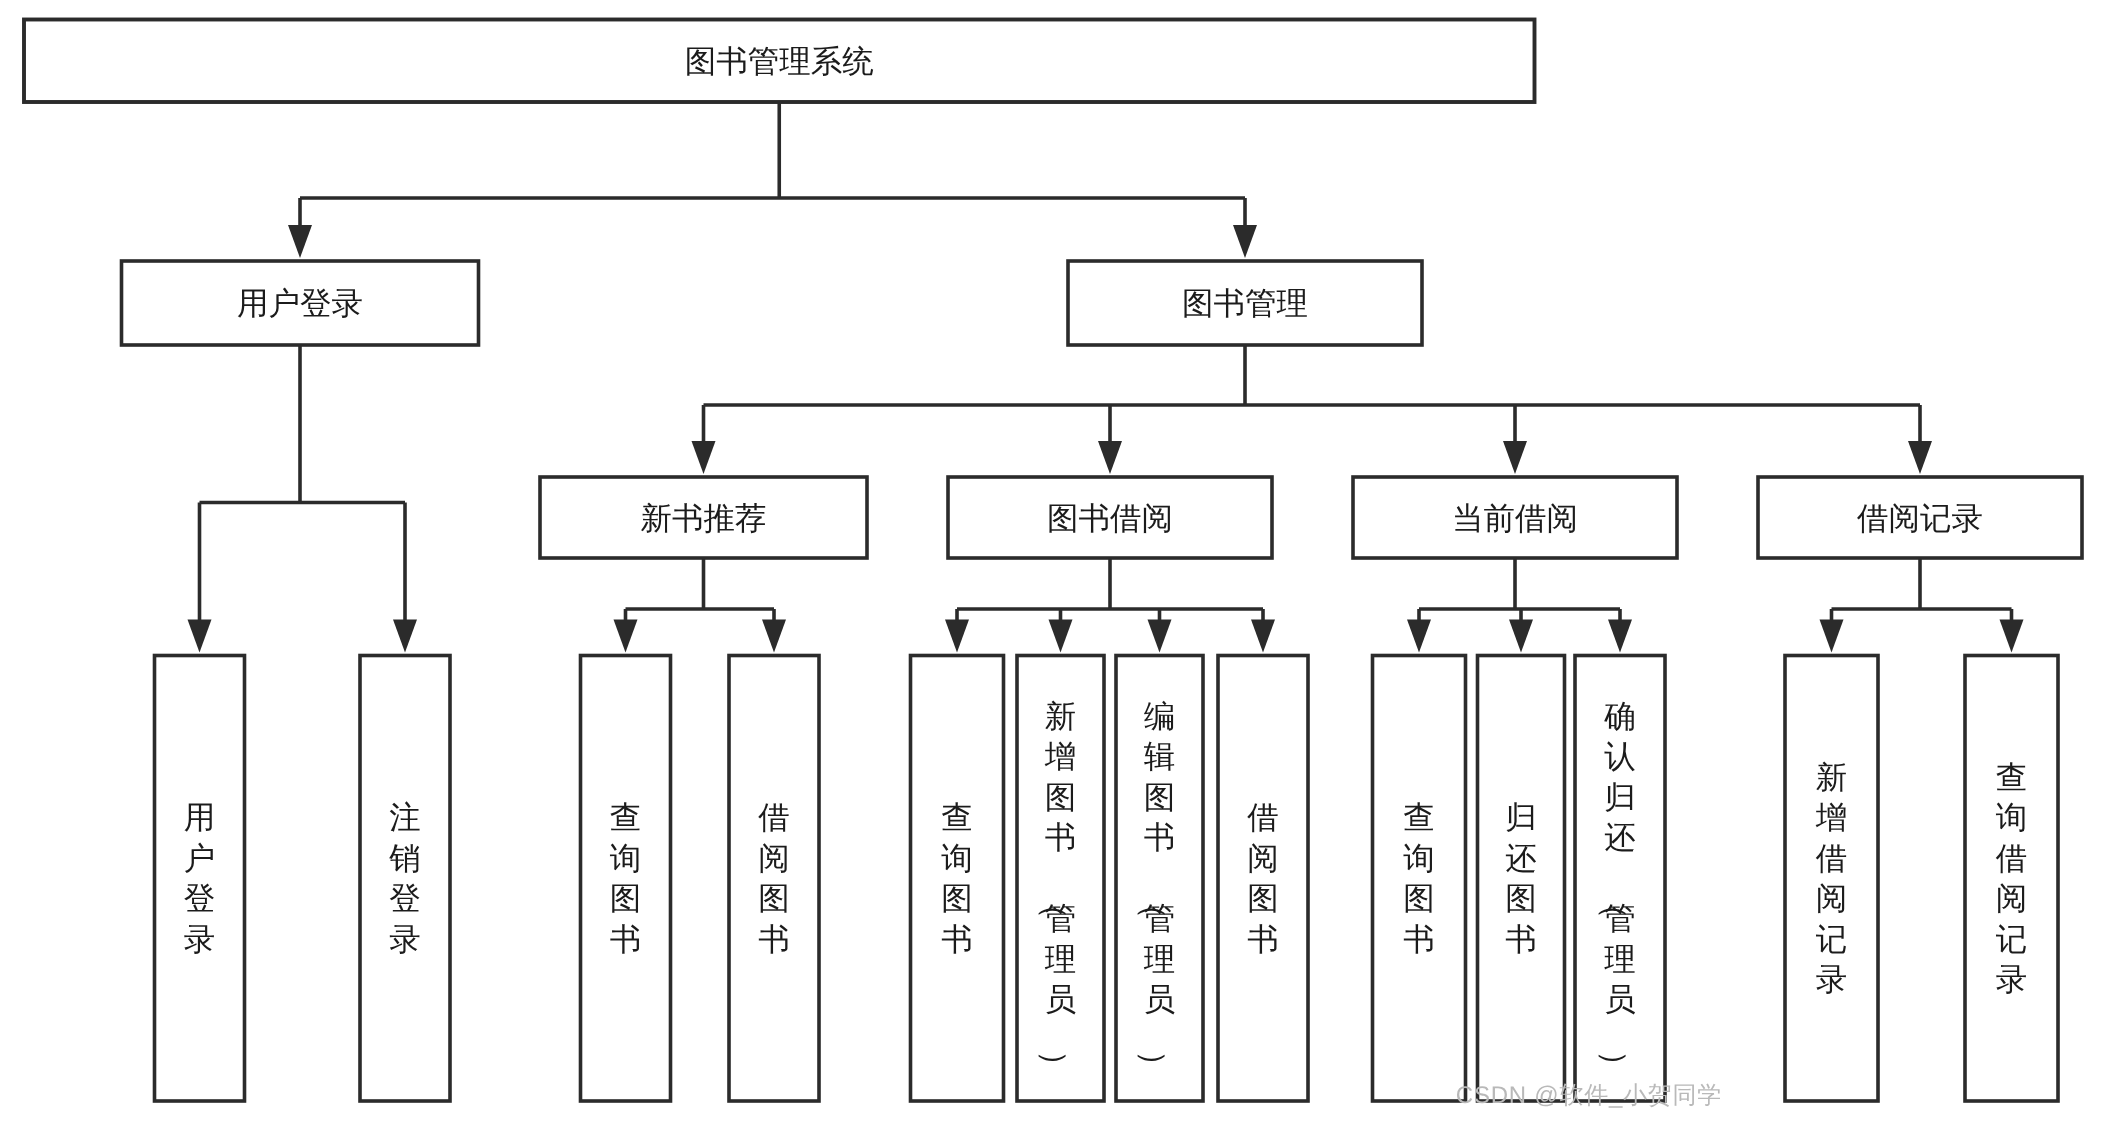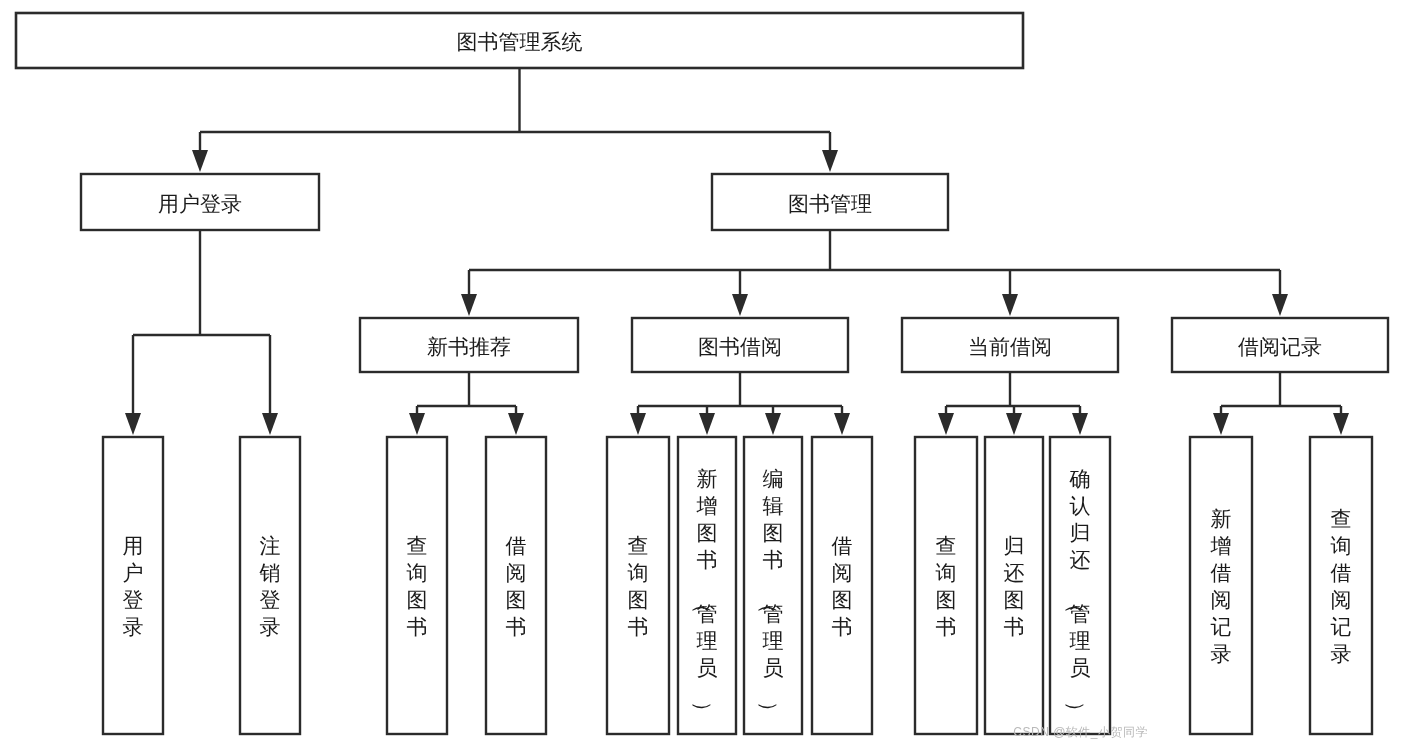--- a/index.html
+++ b/index.html
@@ -58,21 +58,21 @@
   }
   .arrow-head {
     fill: #2b2b2b;
     stroke: none;
   }
   .watermark {
     position: absolute;
     right: 8px;
     bottom: 6px;
     font-family: "Liberation Sans", "DejaVu Sans", sans-serif;
-    font-size: 12px;
+    font-size: 16px;
     color: #b9b9b9;
     letter-spacing: 0.5px;
     white-space: nowrap;
     user-select: none;
   }
 </style>
 </head>
 <body>
 
 <div id="diagram-root">

